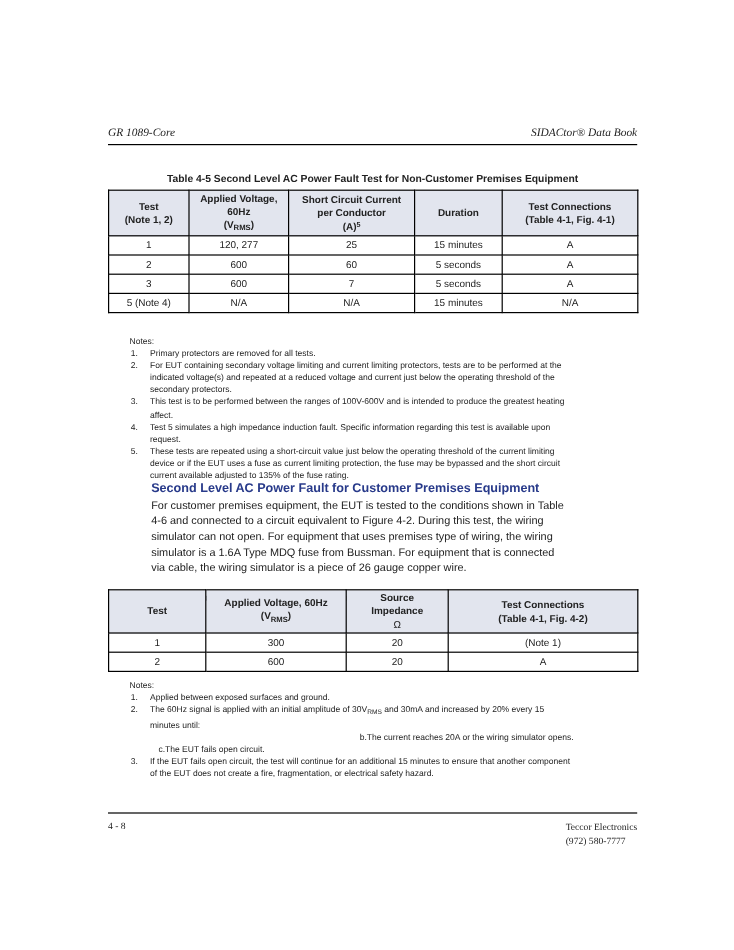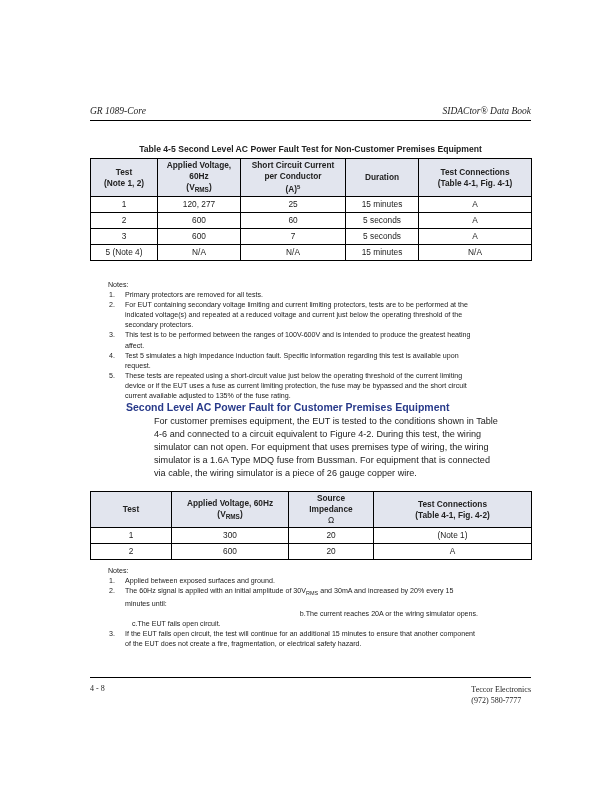--- a/index.html
+++ b/index.html
@@ -16,21 +16,21 @@
   table.t td { height:15px; line-height:15px; }
   table.t sub { font-size:6.4px; vertical-align:-2px; }
   table.t sup { font-size:6px; vertical-align:3px; }
   .notes { font-size:7.1px; line-height:10.1px; }
   .notes .label { display:block; }
   .notes ol { margin:0; padding:0; list-style:none; }
   .notes li { position:relative; padding-left:17px; }
   .notes li .n { position:absolute; left:1px; }
   .notes .sub { padding-left:28px; }
   .section-title { left:126px; top:401px; font-size:10.5px; font-weight:bold; color:#283a8a; }
-  .para { left:126px; top:415px; width:345px; font-size:9.1px; line-height:13.1px;margin-left:28px; }
+  .para { left:126px; top:415px; width:345px; font-size:9.1px; line-height:13.1px; }
   .foot-rule { left:90px; right:81px; top:677px; border-top:1.2px solid #000; }
   .foot-left { left:90px; top:684px; font-size:8px; }
   .foot-right { right:81px; top:684px; font-size:8px; text-align:left; line-height:11px; }
 </style>
 </head>
 <body>
 
 <div class="abs serif hdr-left">GR 1089-Core</div>
 <div class="abs serif hdr-right">SIDACtor® Data Book</div>
 <div class="abs hdr-rule"></div>

